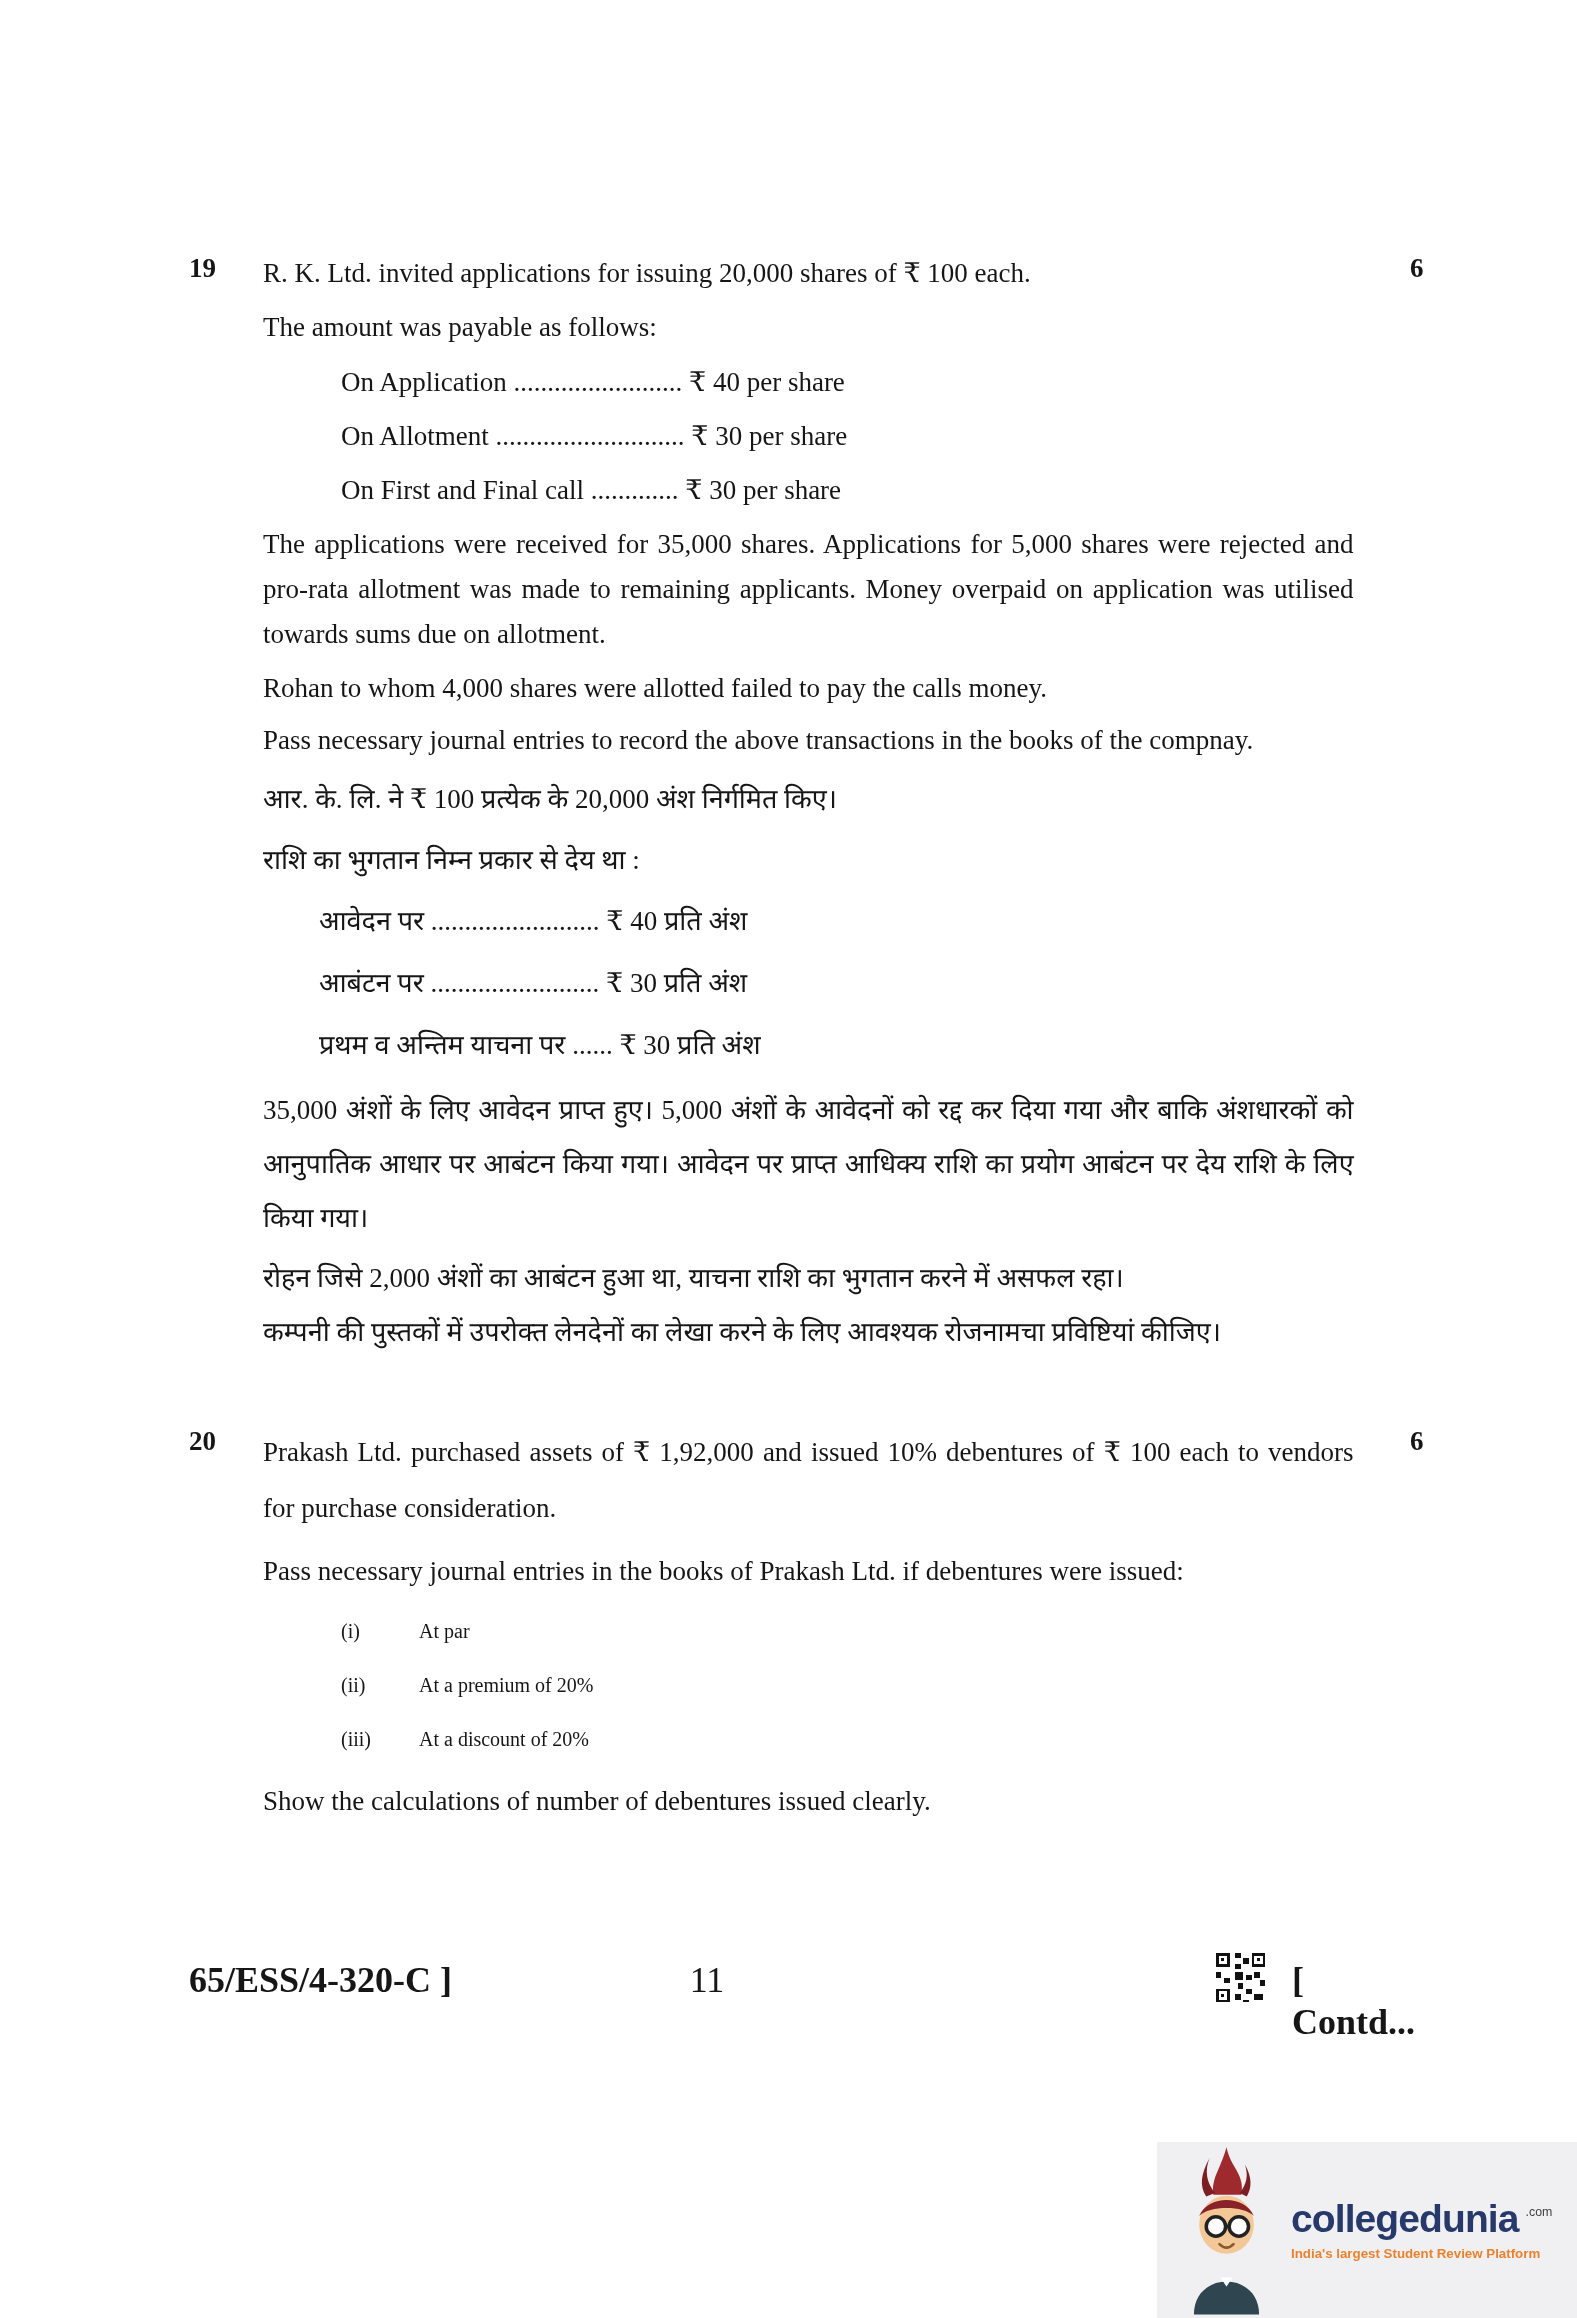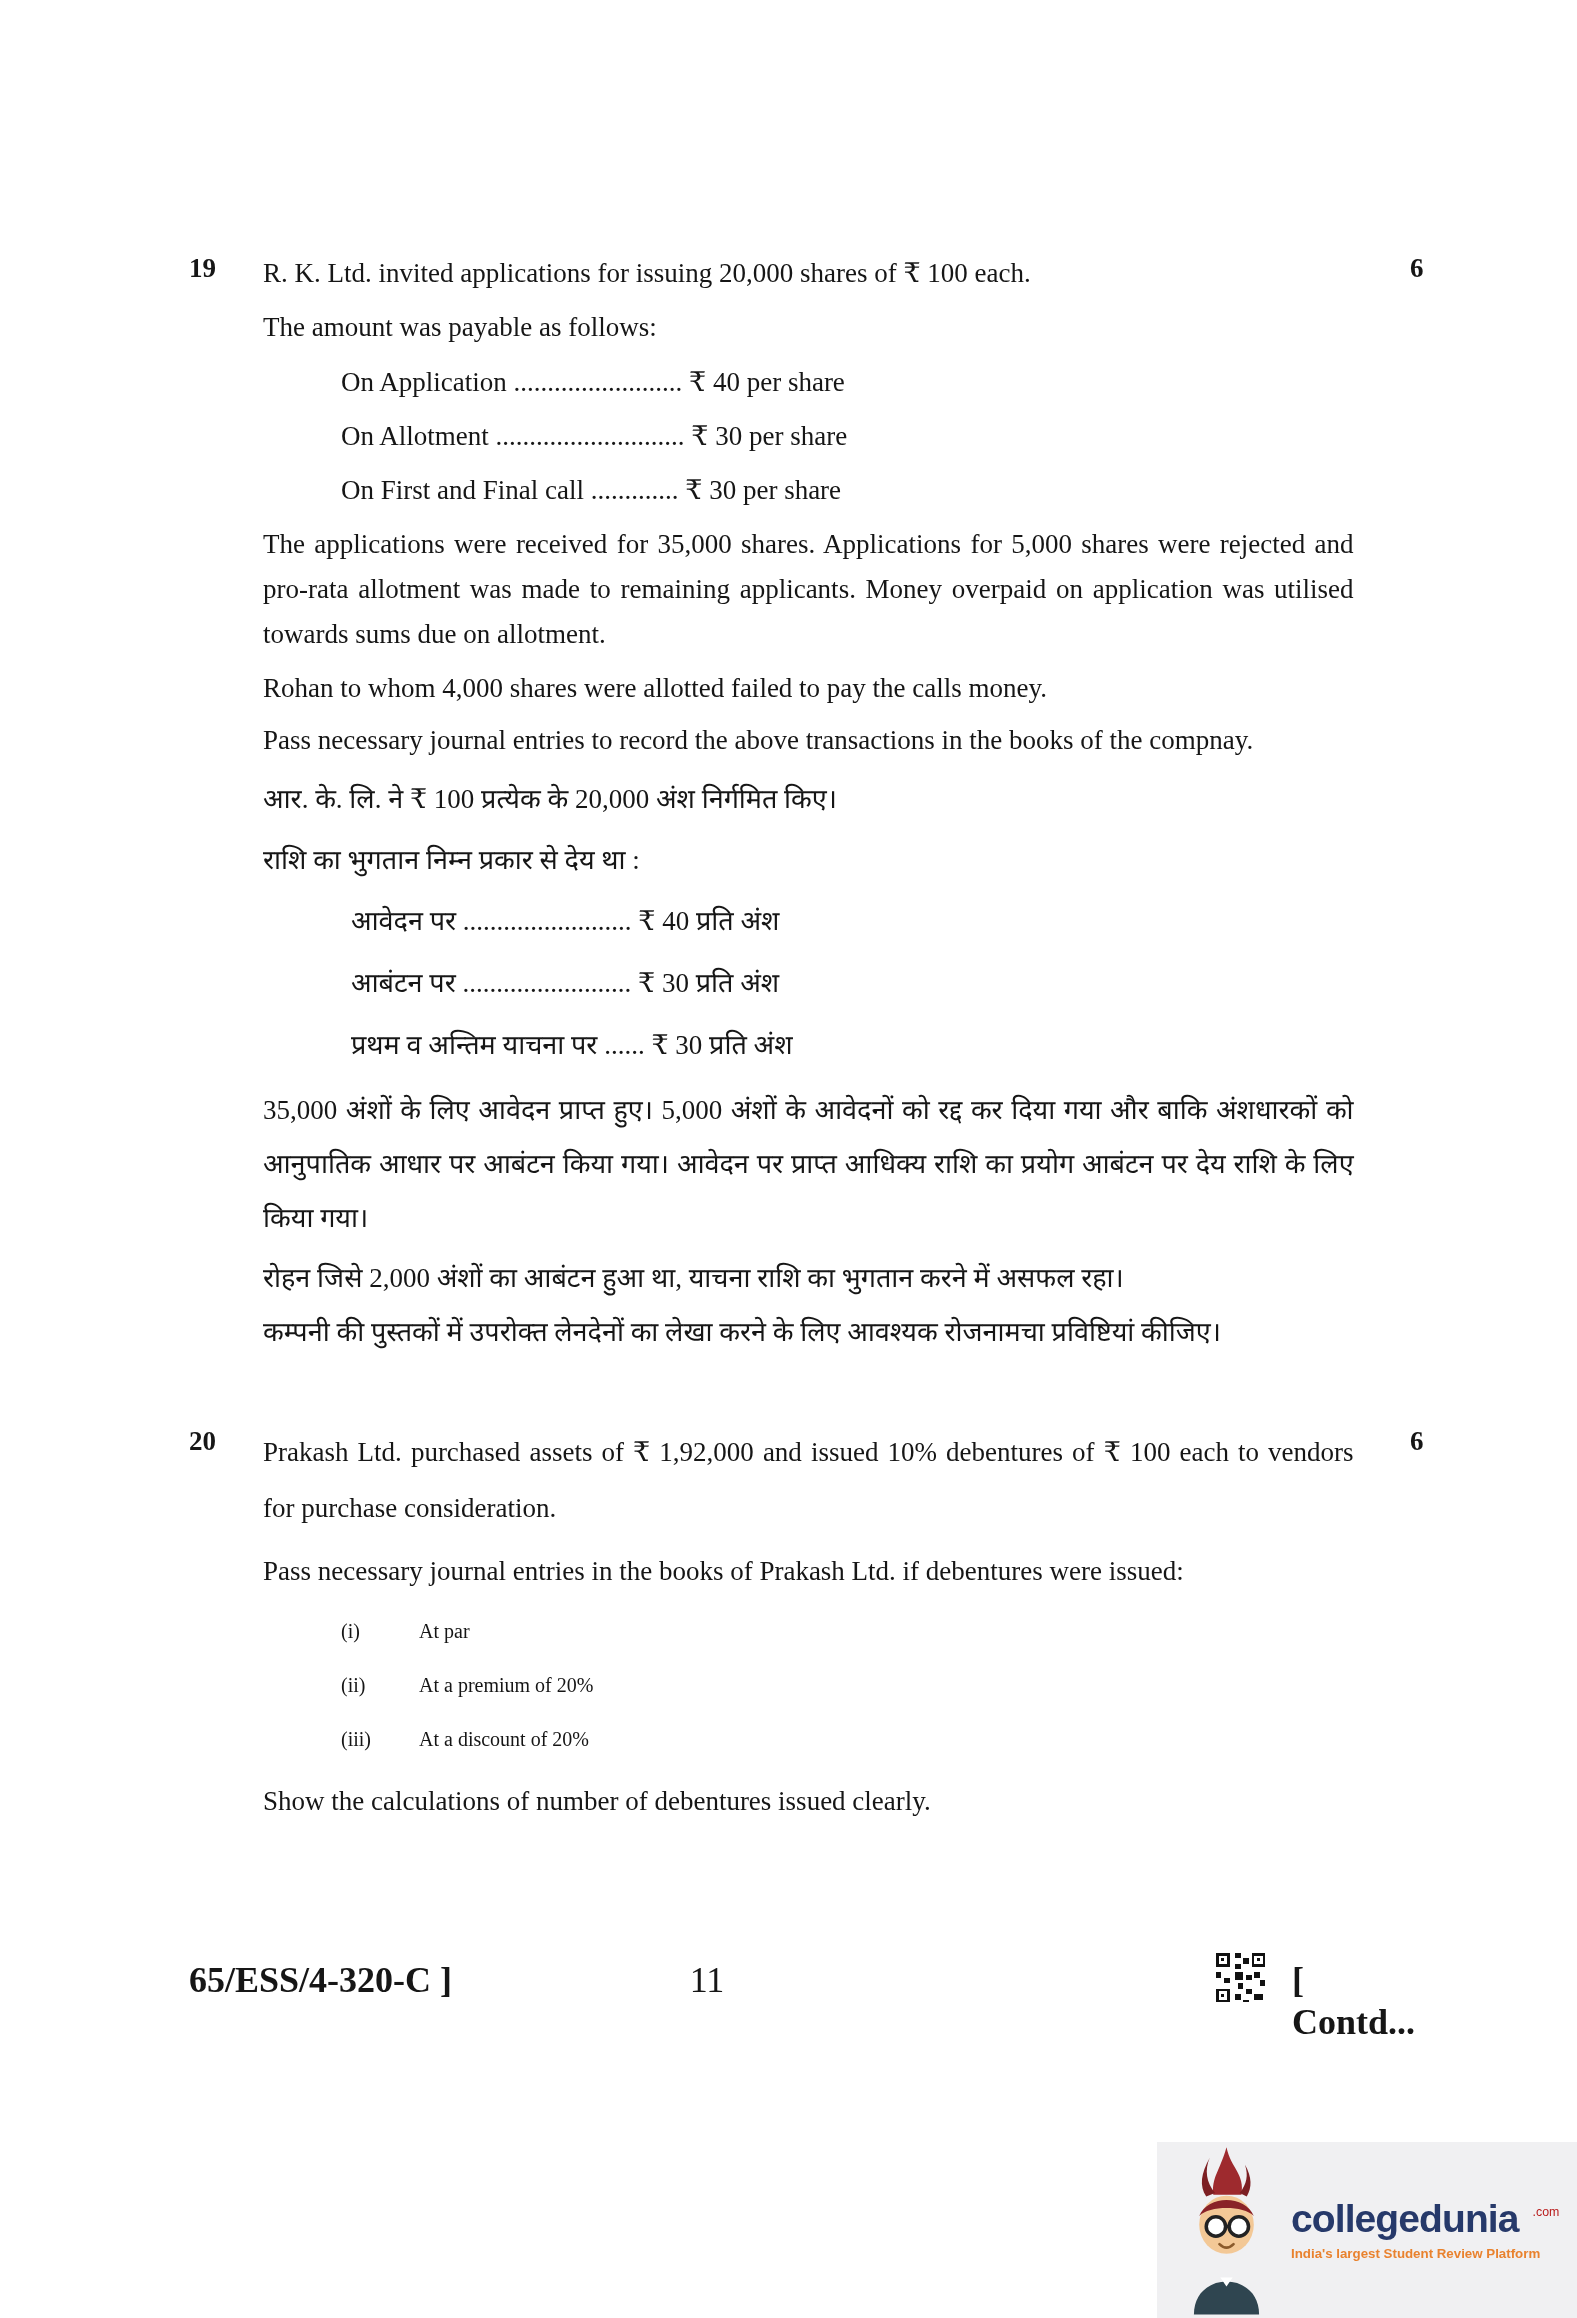--- a/index.html
+++ b/index.html
@@ -38,21 +38,21 @@
     font-size: 27px;
     line-height: 45px;
   }
   .para { text-align: justify; }
   .mt6  { margin-top: 5.3px; }
   .mt8  { margin-top: 7px; }
   .mt10 { margin-top: 8.8px; }
   .pay-items { margin-top: 5.3px; margin-left: 78px; }
   .pay-items .pay-line { font-size: 27px; line-height: 54px; }
   .hi .line, .hi .para { line-height: 54px; }
-  .hi-items { margin-top: 3.5px; margin-left: 88px; }
+  .hi-items { margin-top: 3.5px; margin-left: 56px; }
   .hi-items .pay-line { font-size: 27px; line-height: 62px; }
   .q20 .line, .q20 .para { line-height: 56px; }
   .options { margin-top: 5.3px; margin-left: 78px; }
   .option { font-size: 20px; line-height: 54px; }
   .option .opt-label { display: inline-block; width: 78px; }
   .footer-row {
     position: absolute;
     left: 0; top: 1950px;
     width: 1414px;
     height: 62px;
@@ -65,21 +65,21 @@
   .branding {
     position: absolute;
     right: 0; bottom: 0;
     width: 421px;
     height: 177px;
     background: #f0f0f2;
   }
   .mascot { position: absolute; left: 14px; bottom: 0; }
   .brand-text { position: absolute; left: 134px; top: 55px; font-family: "Liberation Sans", sans-serif; }
   .brand-name { font-size: 39px; font-weight: bold; letter-spacing: -0.9px; }
-  .brand-suffix { font-size: 12.4px; color: #b91c1c; vertical-align: 16px; margin-left: 14px; font-weight: normal; }
+  .brand-suffix { font-size: 12.4px; color: #404040; vertical-align: 16px; margin-left: 7px; font-weight: normal; }
   .brand-tagline { font-size: 13.3px; margin-top: 5.3px; }
 </style>
 </head>
 <body>
 
 <div class="page">
 
   <div class="content">
 
     <div class="q">

